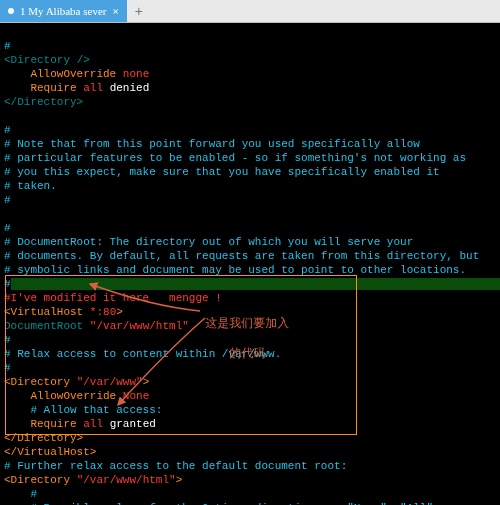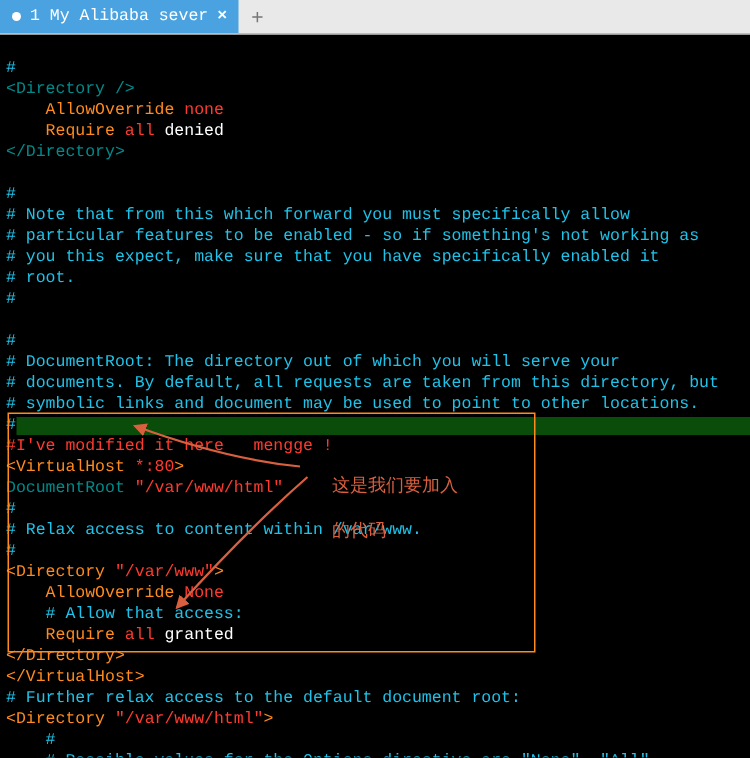--- a/index.html
+++ b/index.html
@@ -21,21 +21,21 @@
     align-items: stretch;
     border-bottom: 1px solid #bdbdbd;
   }
   .tab {
     background: #4aa3e0;
     color: #fff;
     display: flex;
     align-items: center;
     padding: 0 8px;
     font-size: 11px;
-    font-family: Liberation Mono, monospace;
+    font-family: Liberation Serif, serif;
     gap: 6px;
     min-width: 110px;
   }
   .tab .dot {
     width: 6px; height: 6px; border-radius: 50%;
     background: #fff;
   }
   .tab .x {
     margin-left: auto;
     font-weight: bold;
@@ -62,28 +62,28 @@
     position: absolute;
     border: 1px solid #ff8a1f;
     left: 5px;
     top: 252px;
     width: 350px;
     height: 158px;
     pointer-events: none;
   }
   .annot-text {
     position: absolute;
-    left: 208px;
+    left: 192px;
     top: 278px;
     color: #d9603f;
     font-family: "SimSun", "Microsoft YaHei", sans-serif;
     font-size: 12px;
     line-height: 15px;
     pointer-events: none;
-    text-align: left;
+    text-align: center;
   }
   svg.arrow {
     position: absolute;
     pointer-events: none;
   }
 </style>
 </head>
 <body>
 
 <div class="tabbar">
@@ -96,24 +96,24 @@
 </div>
 
 <div class="terminal">
 <span class="c-cyan">#</span>
 <span class="c-dkcyan">&lt;Directory </span><span class="c-dkcyan">/&gt;</span>
 <span class="c-orange">    AllowOverride </span><span class="c-red">none</span>
 <span class="c-orange">    Require </span><span class="c-red">all </span><span class="c-white">denied</span>
 <span class="c-dkcyan">&lt;/Directory&gt;</span>
 <span></span>
 <span class="c-cyan">#</span>
-<span class="c-cyan"># Note that from this which forward you must specifically allow</span>
+<span class="c-cyan"># Note that from this point forward you used specifically allow</span>
 <span class="c-cyan"># particular features to be enabled - so if something's not working as</span>
 <span class="c-cyan"># you this expect, make sure that you have specifically enabled it</span>
-<span class="c-cyan"># root.</span>
+<span class="c-cyan"># taken.</span>
 <span class="c-cyan">#</span>
 <span></span>
 <span class="c-cyan">#</span>
 <span class="c-cyan"># DocumentRoot: The directory out of which you will serve your</span>
 <span class="c-cyan"># documents. By default, all requests are taken from this directory, but</span>
 <span class="c-cyan"># symbolic links and document may be used to point to other locations.</span>
 <span class="c-cyan">#</span><span style="background:#0a4c0a;">                                                                              </span>
 <span class="c-red">#I've modified it here   mengge !</span>
 <span class="c-orange">&lt;VirtualHost </span><span class="c-red">*:80</span><span class="c-orange">&gt;</span>
 <span class="c-dkcyan">DocumentRoot </span><span class="c-red">"/var/www/html"</span>

